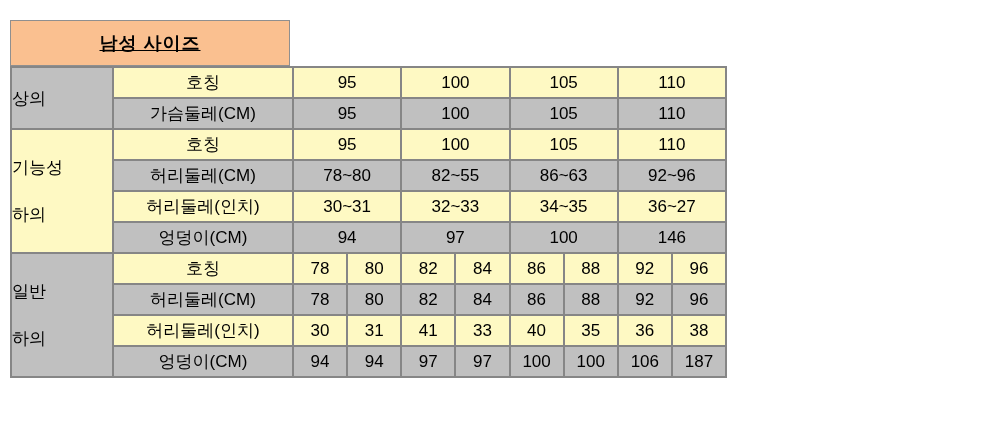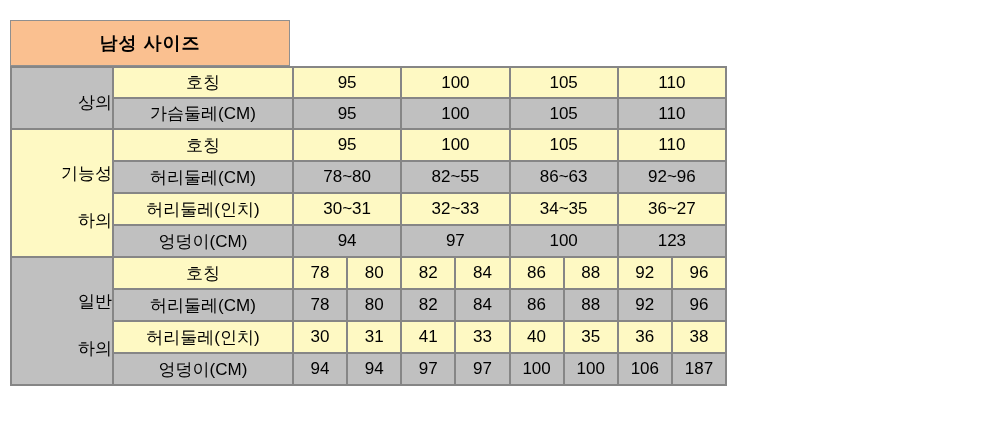--- a/index.html
+++ b/index.html
@@ -23,20 +23,21 @@
     width: 278px;
     height: 44px;
     background: #FAC090;
     border: 1px solid #8f8f8f;
     display: flex;
     align-items: center;
     justify-content: center;
     font-size: 18px;
     font-weight: bold;
     letter-spacing: 1px;
+    text-decoration: underline;
   }
   table.size-table {
     position: absolute;
     left: 10px;
     top: 66px;
     width: 717px;
     border-collapse: collapse;
     table-layout: fixed;
     border: 2px solid #4f4f4f;
   }
@@ -51,23 +52,22 @@
   }
   .size-table tr { height: 31px; }
   .bg-gray  { background: #C0C0C0; }
   .bg-white { background: #fef9c3; }
   tr.sec-start td { border-top: 2px solid #4f4f4f; }
   td.cat { font-size: 17px; }
   .catwrap {
     display: flex;
     flex-direction: column;
     justify-content: space-evenly;
-    align-items: flex-end;
+    align-items: flex-start;
     height: 118px;
-    margin-top: 8px;
   }
   .catwrap.lines-1 { height: auto; }
   col.col-cat   { width: 102px; }
   col.col-label { width: 180px; }
 </style>
 </head>
 <body>
 
 <div class="page">
 
@@ -131,21 +131,21 @@
           <td colspan="2" class="bg-white">30~31</td>
           <td colspan="2" class="bg-white">32~33</td>
           <td colspan="2" class="bg-white">34~35</td>
           <td colspan="2" class="bg-white">36~27</td>
         </tr>
         <tr>
           <td class="label bg-gray">엉덩이(CM)</td>
           <td colspan="2" class="bg-gray">94</td>
           <td colspan="2" class="bg-gray">97</td>
           <td colspan="2" class="bg-gray">100</td>
-          <td colspan="2" class="bg-gray">123</td>
+          <td colspan="2" class="bg-gray">146</td>
         </tr>
         <tr class="sec-start">
           <td rowspan="4" class="cat bg-gray">
             <div class="catwrap lines-2">
               <div>일반</div>
               <div>하의</div>
             </div>
           </td>
           <td class="label bg-white">호칭</td>
           <td class="bg-white">78</td>

